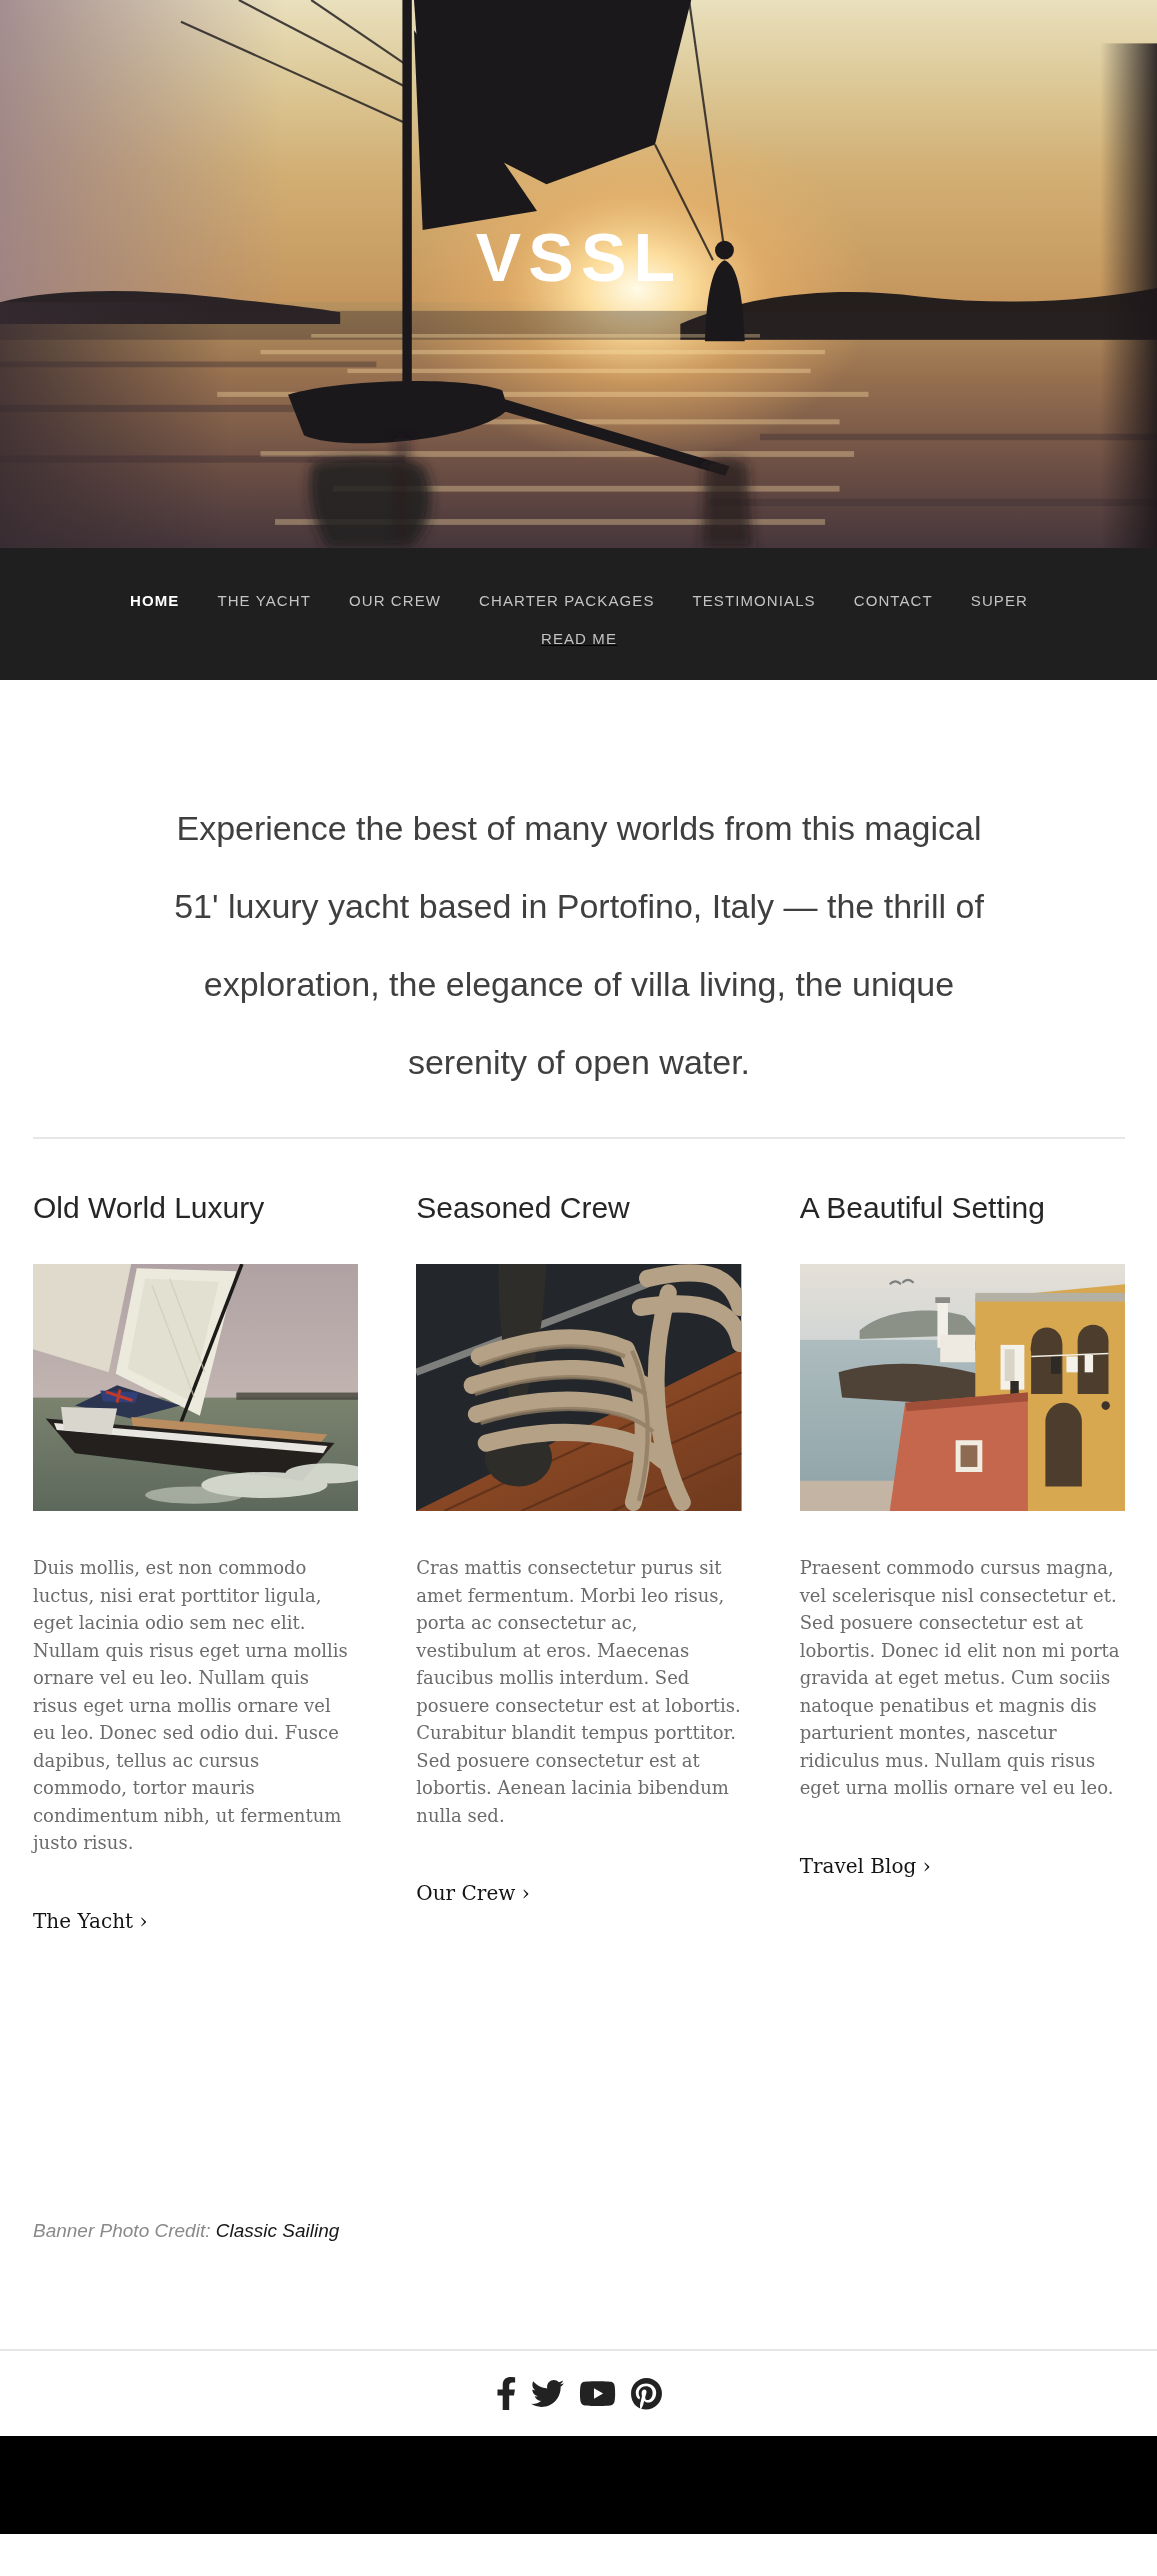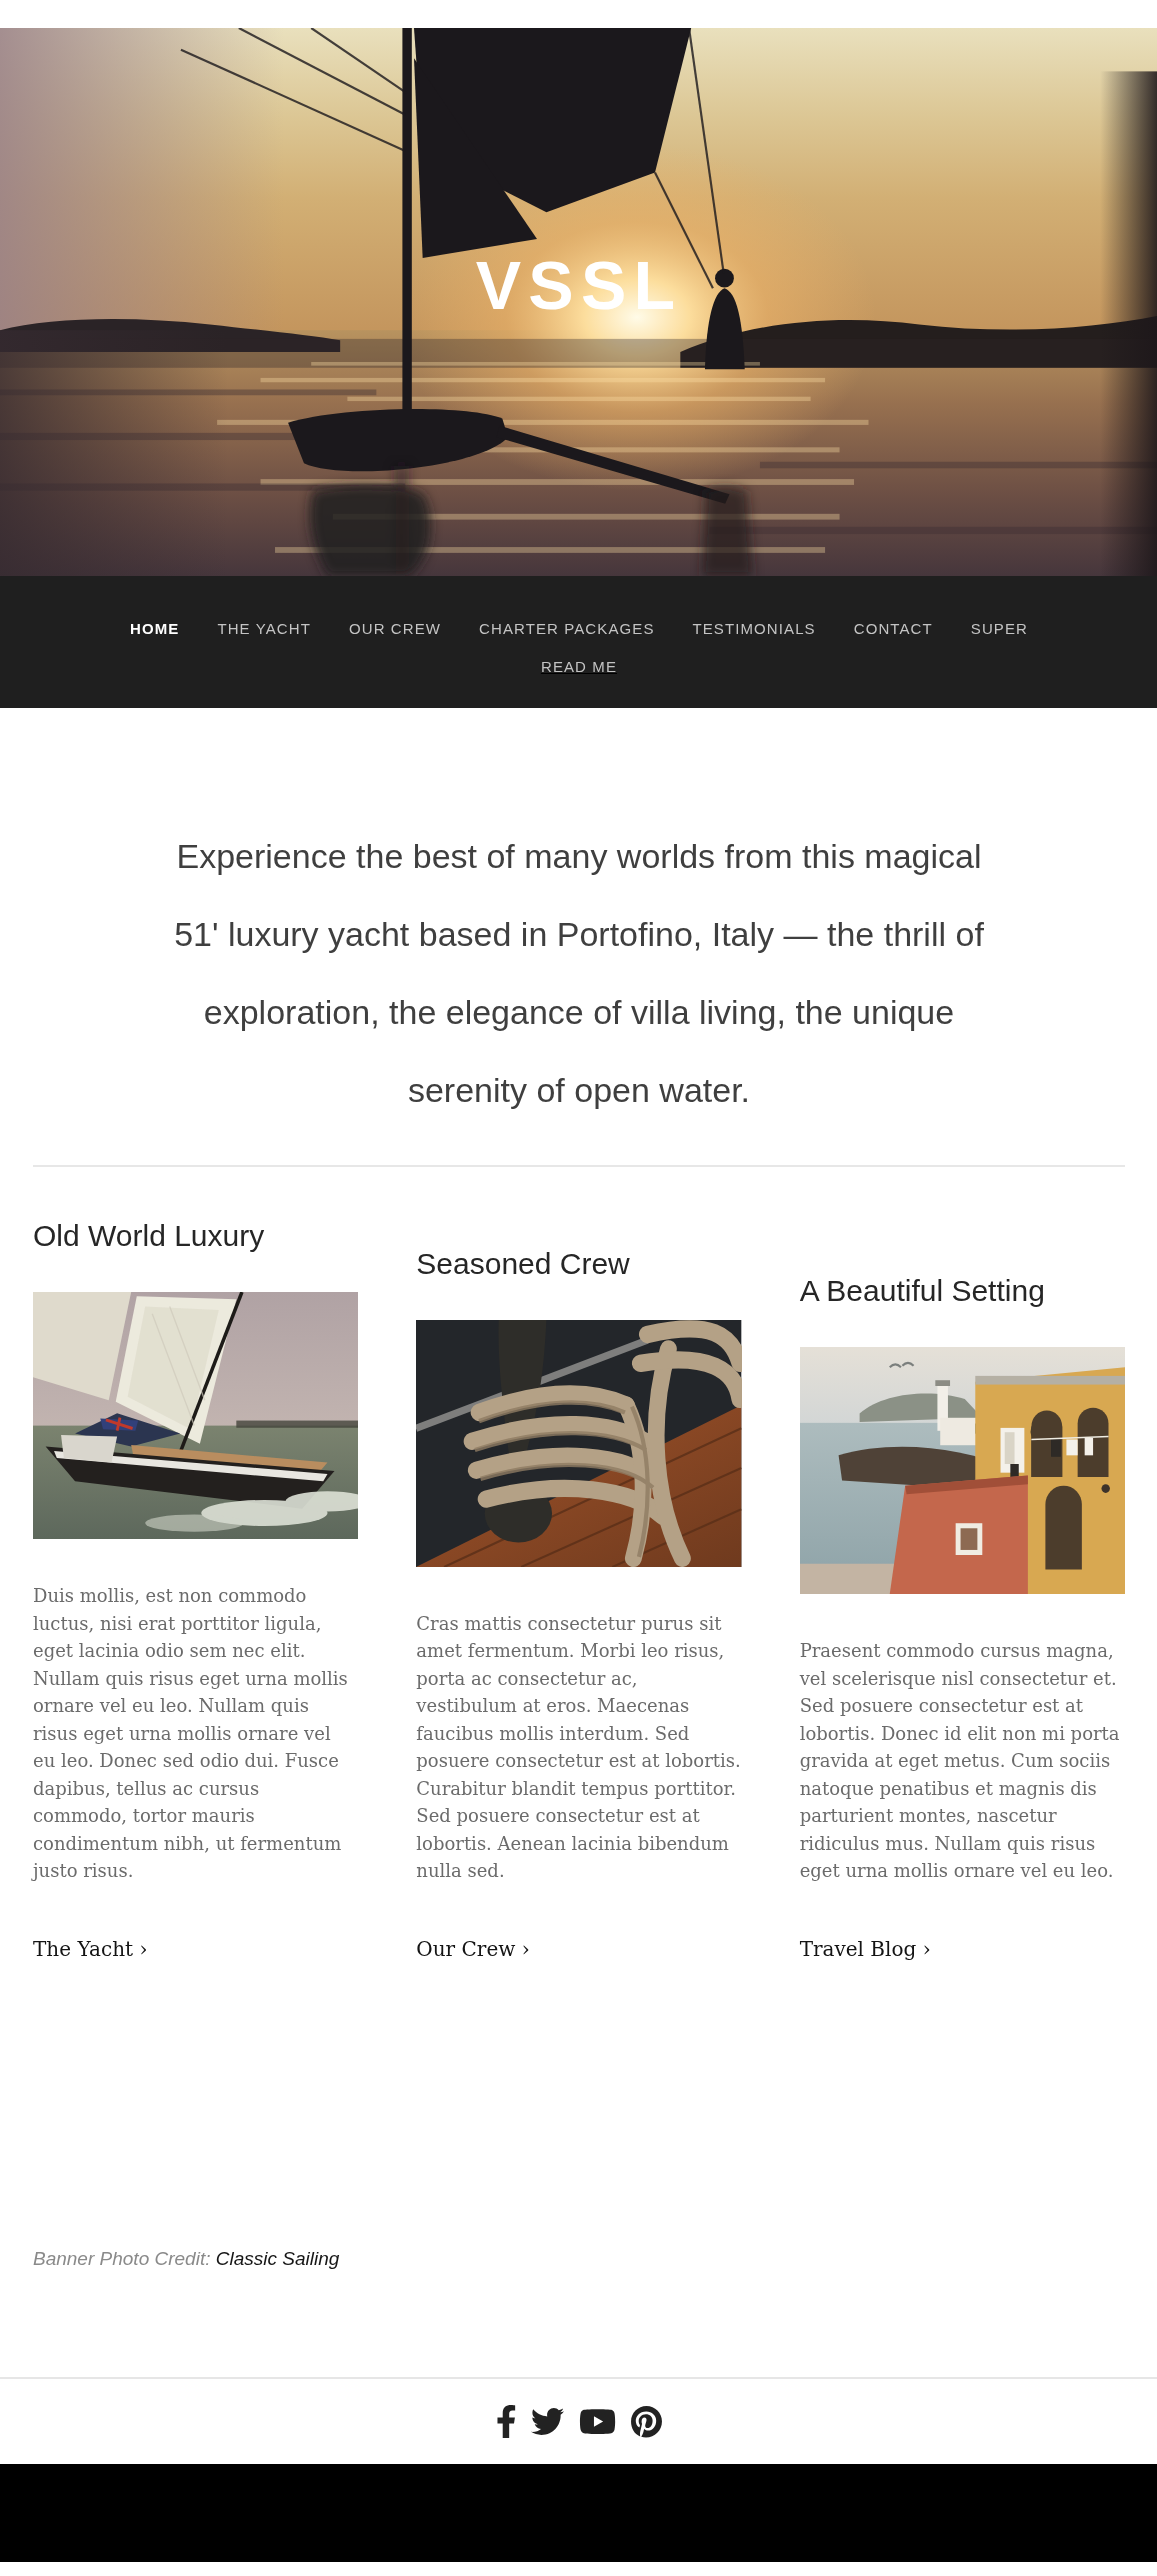--- a/index.html
+++ b/index.html
@@ -1,20 +1,20 @@
 <!DOCTYPE html>
 <html style="font-size:11.6px"><head>
 <meta charset="utf-8">
 <style>
   * { margin:0; padding:0; box-sizing:border-box; }
   html { background:#fff; }
   body { width:1158px; margin:0 auto; font-family:"Liberation Sans", sans-serif; background:#fff; }
 
   
-  .hero { position:relative; height:548px; overflow:hidden; background:#7f1d1d;margin-top:28px; }
+  .hero { position:relative; height:548px; overflow:hidden; background:#7f1d1d; }
   .hero svg.scene { position:absolute; inset:0; width:100%; height:100%; display:block; }
   .hero-title { position:absolute; top:223px; left:0; right:0; text-align:center;
     font-size:68px; font-weight:bold; letter-spacing:7.2px; color:#ffffff; line-height:1; }
   .hero-tagline { position:absolute; top:310px; left:0; right:0; text-align:center;
     font-size:18px; letter-spacing:5px; color:#e6e3dc; line-height:1; }
 
   
   .nav { background:#1f1f1f; padding:42px 0 30px; }
   .nav-row { display:flex; justify-content:center; gap:38px; line-height:22px; }
   .nav-row.second { margin-top:16px;text-decoration:underline; }
@@ -23,21 +23,21 @@
 
   
   .intro { padding-top:109px; }
   .intro p { max-width:810px; margin:0 auto; text-align:center;
     font-size:34px; line-height:78px; font-weight:300; color:#3f3f3f; }
 
   
   .divider { border:none; border-top:2.2px solid #e7e7e7; margin:36px 33px 0; }
 
   
-  .cols { display:flex; gap:58px; margin:0 33px; align-items:flex-end; }
+  .cols { display:flex; gap:58px; margin:0 33px; align-items:flex-start; }
   .col { flex:1 1 0; min-width:0; }
   .col h2 { margin-top:51px; font-size:30px; font-weight:400; color:#262626; line-height:35px; }
   .photo { margin-top:39px; width:100%; height:247px; display:block; }
   .col p.body { margin-top:43px; font-family:"DejaVu Serif", serif;
     font-size:18px; line-height:27.5px; color:#6b6b6b; }
   .col p.more { margin-top:52px; }
   .col p.more a { font-family:"DejaVu Serif", serif; font-size:20px; color:#141414;
     text-decoration:none; cursor:pointer; }
 
   

